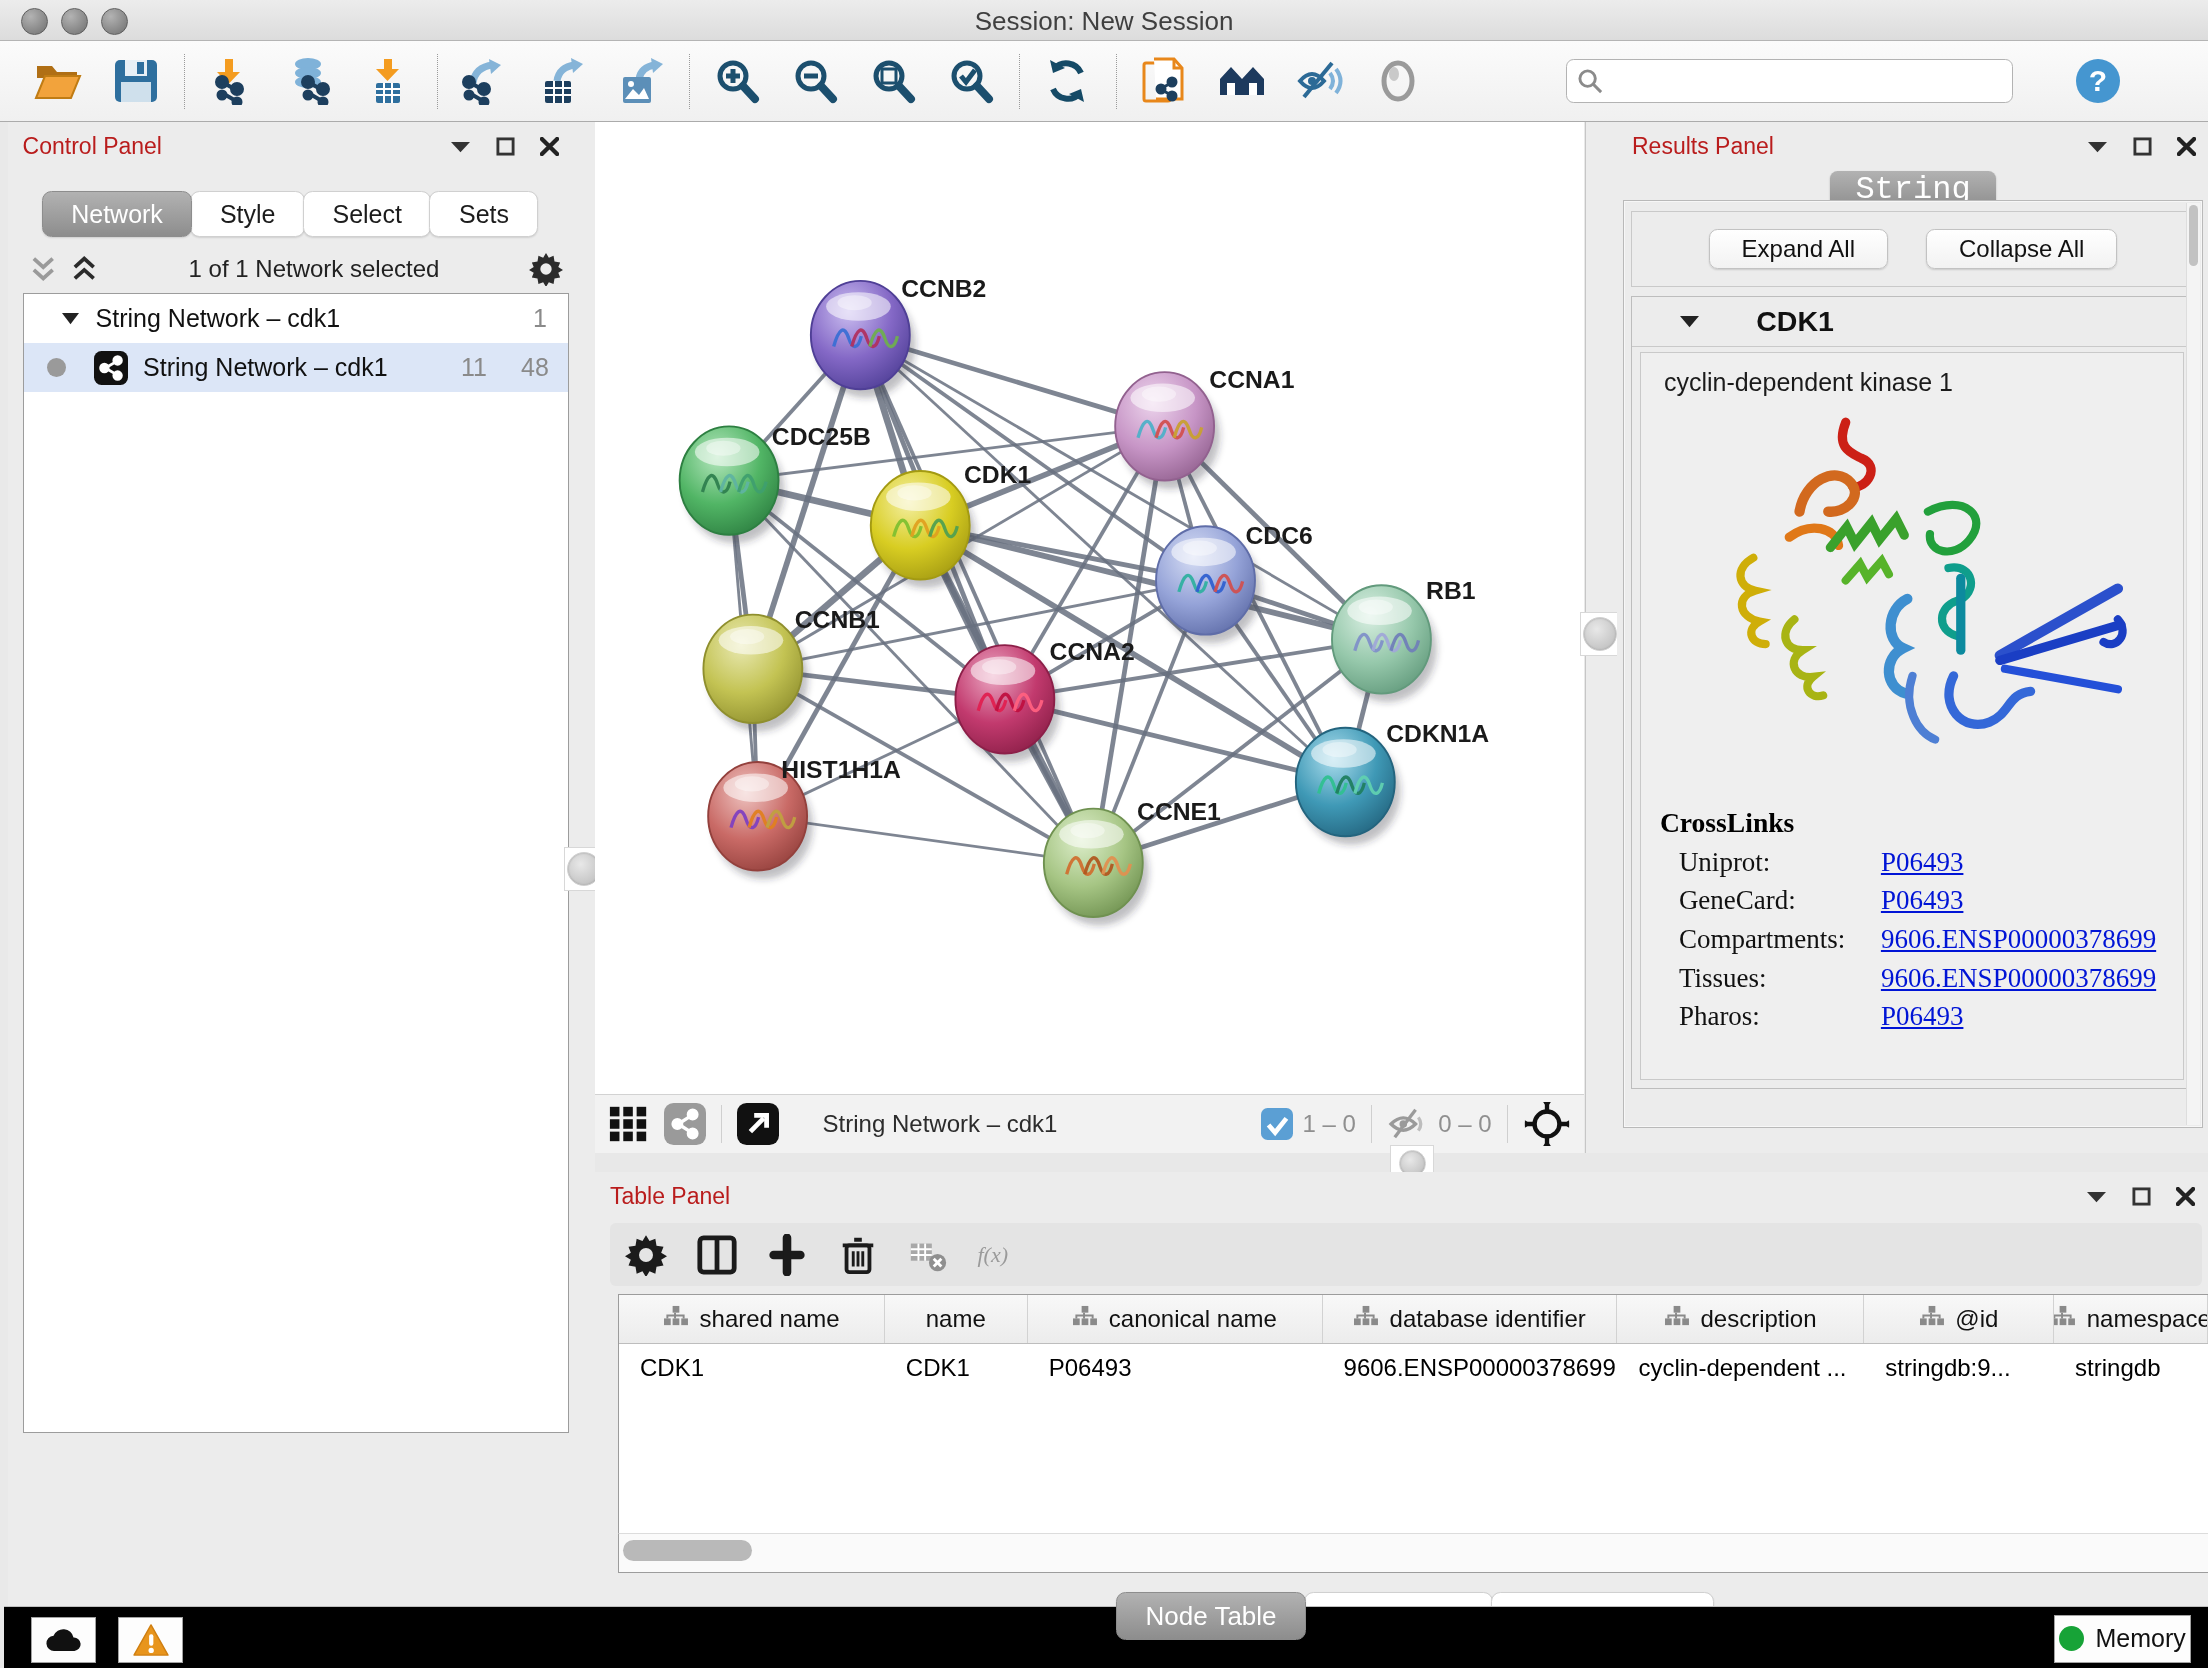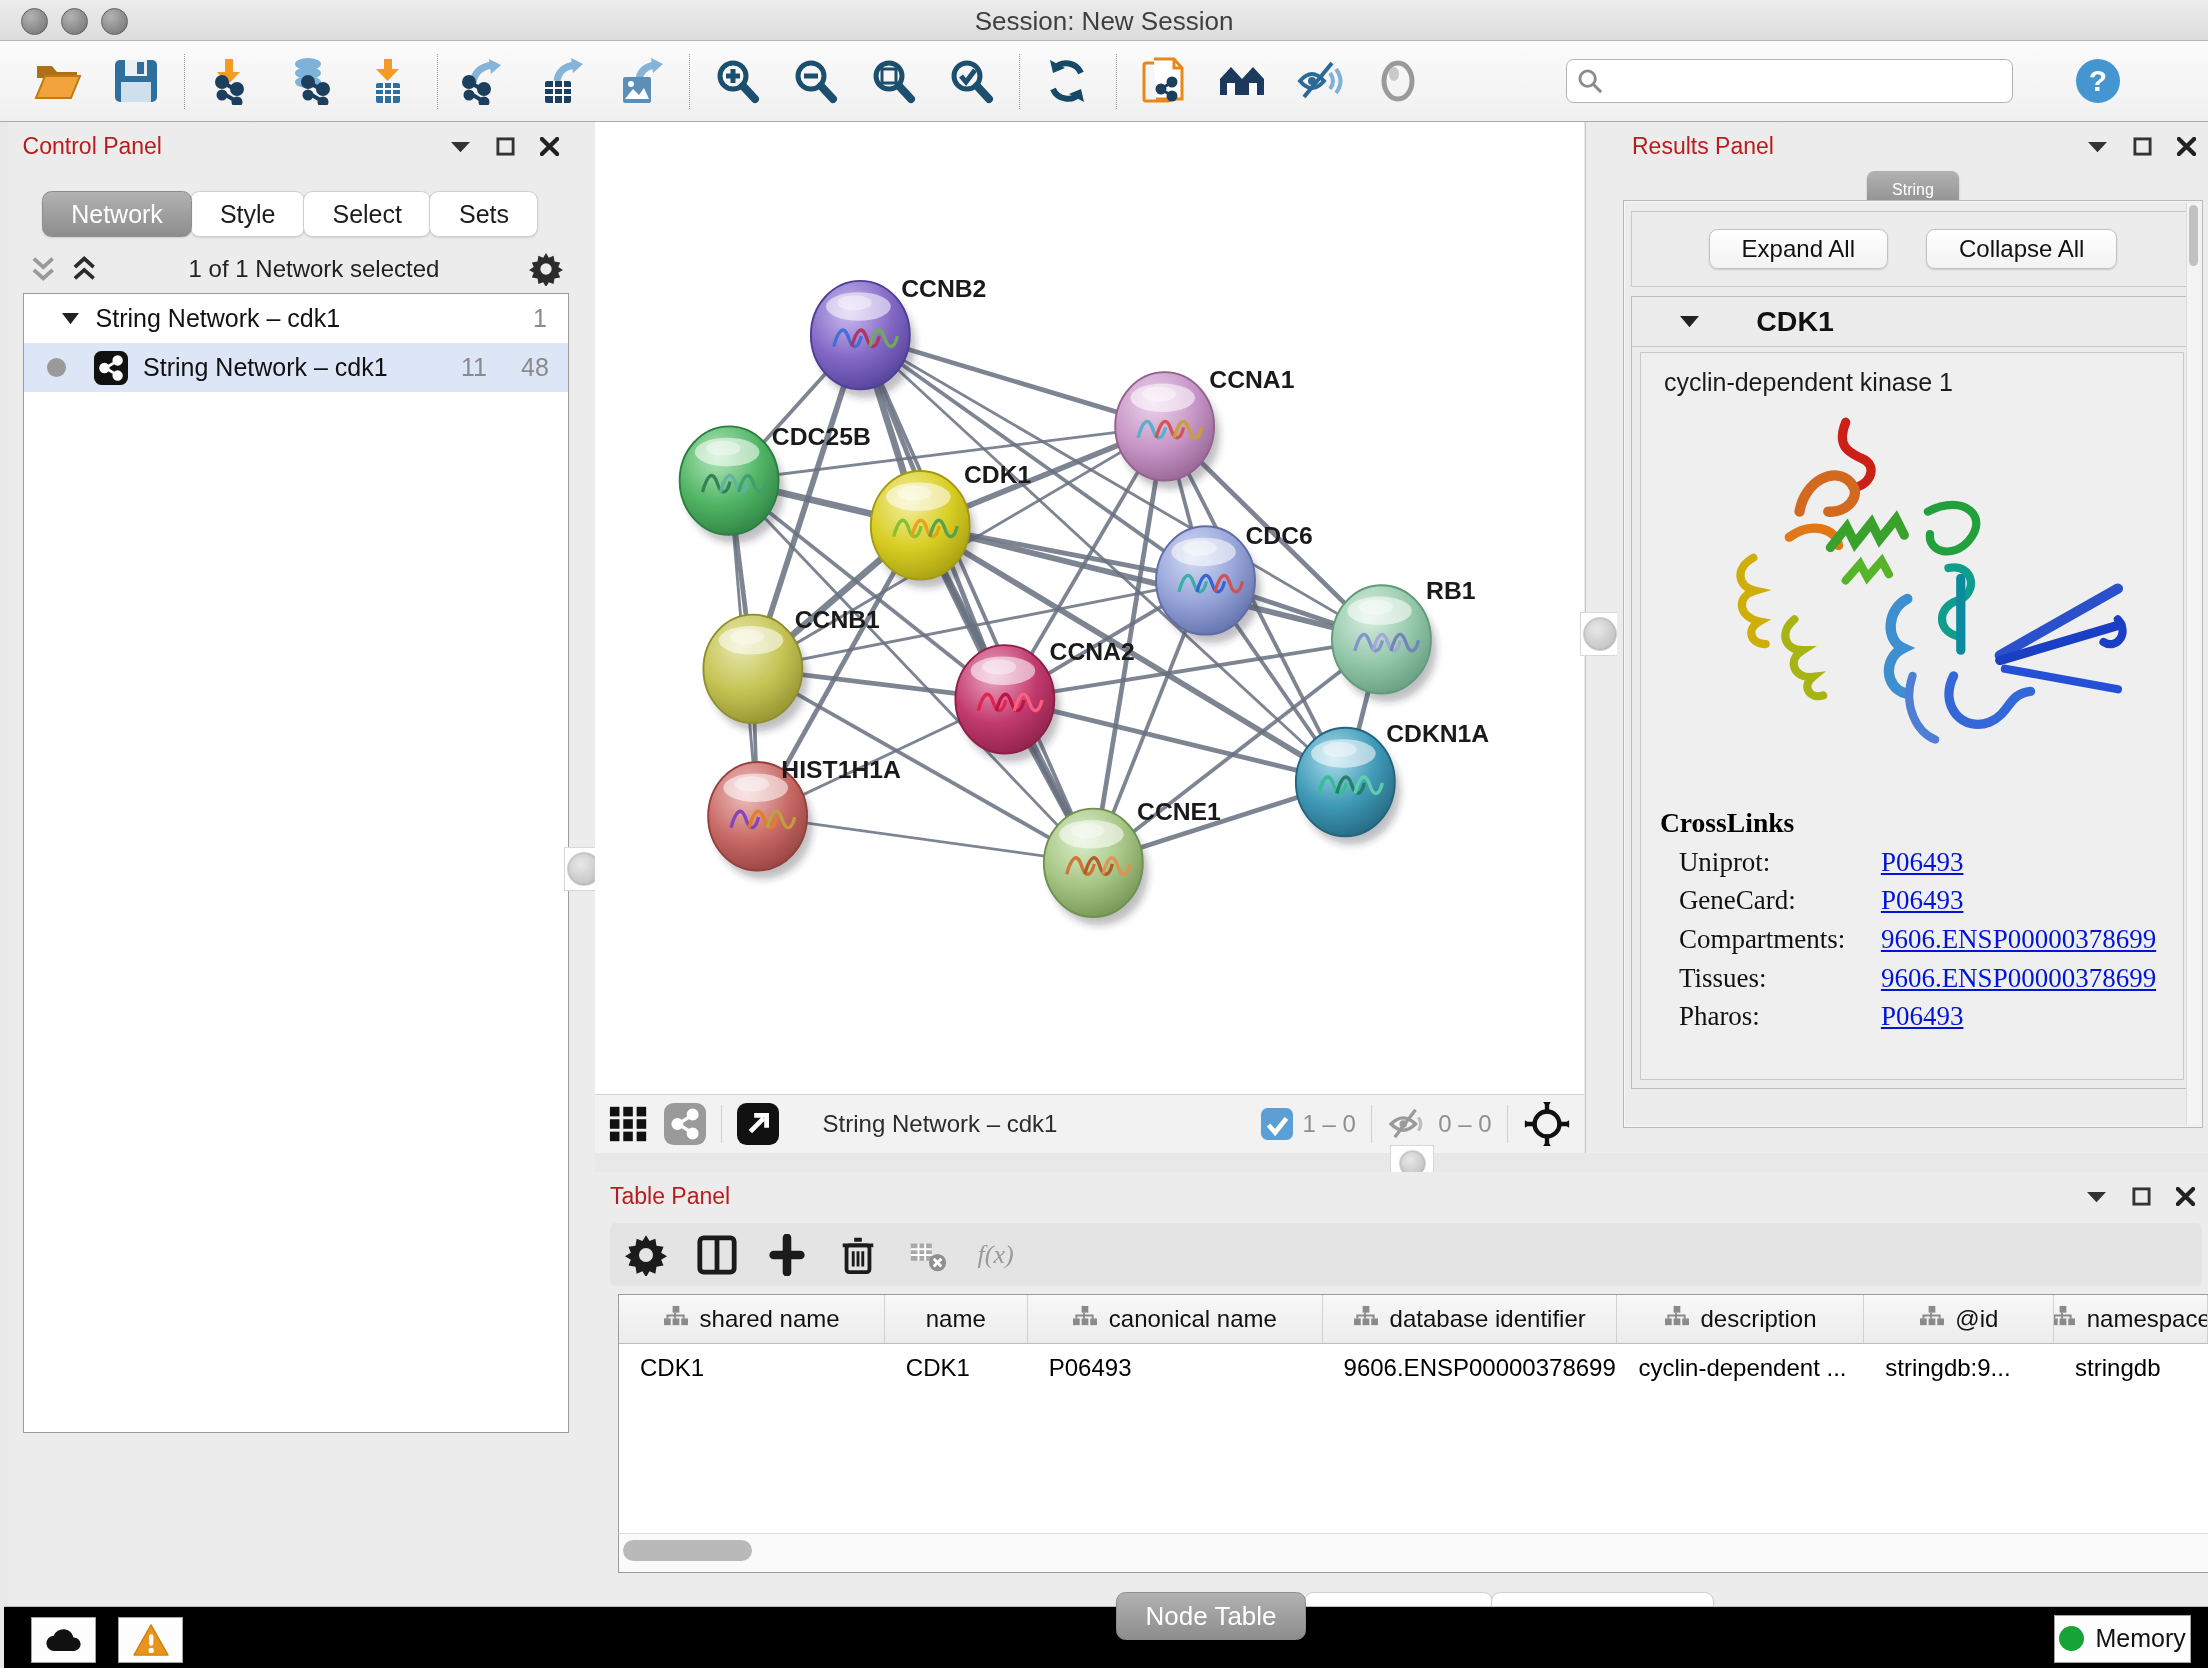--- a/index.html
+++ b/index.html
@@ -56,22 +56,22 @@
   
   #net-svg{position:absolute;left:0;top:0;}
   .net-footer{position:absolute;left:0;bottom:0;width:100%;height:59px;background:#f2f2f2;
     border-top:1px solid #d2d2d2;display:flex;align-items:center;box-sizing:border-box;padding:0 13.3px;}
   .nf-sep{width:0;height:38px;border-left:1px solid #cfcfcf;margin:0 15px;}
   .nf-name{font-size:24px;color:#2c2c2c;margin-left:44px;flex:1 1 auto;}
   .nf-cnt{font-size:24px;color:#8f8f8f;margin-left:9.5px;}
 
   
   .rp-tab{display:flex;justify-content:center;margin-top:5.7px;}
-  .rp-tab .tag{height:38px;line-height:38px;padding:0 25px;font-size:16px;color:#fff;
-    background:linear-gradient(#b2b2b2,#8d8d8d);border-radius:7.6px;box-shadow:0 1px 1.9px rgba(0,0,0,.25);}
+  .rp-tab .tag{height:38px;line-height:38px;padding:0 25px;font-size:32px;color:#fff;
+    background:linear-gradient(#b2b2b2,#8d8d8d);border-radius:7.6px;box-shadow:0 1px 1.9px rgba(0,0,0,.25);font-family:Liberation Mono, monospace;}
   .rp-outer{position:absolute;left:5.7px;right:5.7px;top:78px;bottom:44px;background:#ececec;
     border:1.9px solid #b9b9b9;box-shadow:inset 0 0 0 1px #f7f7f7;}
   .rp-btnbox{margin:9.5px 7.6px 0 7.6px;border:1.9px solid #c9c9c9;height:74px;display:flex;align-items:center;justify-content:center;gap:38px;}
   .rp-btn{height:40px;line-height:38px;padding:0 32px;font-size:24px;color:#111;background:linear-gradient(#ffffff,#f2f2f2);
     border:1px solid #c2c2c2;border-radius:8.6px;box-shadow:0 1px 1.9px rgba(0,0,0,.15);}
   .rp-section{margin:9.5px 7.6px 0 7.6px;border:1px solid #bdbdbd;height:791px;position:relative;background:#ececec;}
   .rp-gene-row{height:49px;display:flex;align-items:center;border-bottom:1px solid #c9c9c9;}
   .rp-gene{font-size:28.5px;font-weight:bold;color:#111;margin-left:57px;}
   .rp-inner{position:absolute;left:7.6px;right:9.5px;top:55px;bottom:7.6px;border:1px solid #c9c9c9;background:#efefef;overflow:hidden;}
   .rp-desc{font-size:25px;color:#1b1b1b;margin:15px 0 0 23px;}
@@ -79,21 +79,21 @@
   .xl-title{font-size:27.6px;font-weight:bold;color:#000;margin:13.3px 0 3.8px 19px;}
   .xl-row{display:flex;font-size:27px;margin:7.6px 0 0 38px;}
   .xl-lab{width:202px;color:#111;}
   .xl-val a{color:#0014d6;text-decoration:underline;}
   .rp-scroll{position:absolute;right:1.9px;top:1.9px;width:13.3px;bottom:1.9px;background:#f4f4f4;border-left:1px solid #ddd;}
   .rp-scroll .thumb{position:absolute;top:1.9px;left:1.9px;width:8.6px;height:61px;border-radius:4.8px;background:#c2c2c2;}
 
   
   .tp-toolbar{display:flex;align-items:center;height:63px;margin:7.6px 5.7px 0 15px;background:#e4e4e4;border-radius:5.7px;padding-left:15px;}
   .tp-toolbar .tico{margin-right:28.5px;}
-  .fx{font-family:"Liberation Serif","DejaVu Serif",serif;font-style:italic;font-size:26px;color:#9a9a9a;}
+  .fx{font-family:"Liberation Serif","DejaVu Serif",serif;font-style:italic;font-size:22px;color:#9a9a9a;}
   .tbl{position:absolute;left:23px;right:0;top:122px;height:240px;background:#fff;border:1.9px solid #9c9c9c;border-right:none;overflow:hidden;}
   .tbl-head{display:flex;height:48px;background:linear-gradient(#f8f8f8,#ececec);border-bottom:1.9px solid #bdbdbd;}
   .tbl-hcell{display:flex;align-items:center;justify-content:center;font-size:24px;color:#111;
     border-right:1px solid #d2d2d2;box-sizing:border-box;overflow:hidden;white-space:nowrap;gap:11.4px;}
   .tbl-row{display:flex;height:48px;}
   .tbl-cell{font-size:24px;color:#000;padding-left:21px;display:flex;align-items:center;box-sizing:border-box;overflow:hidden;white-space:nowrap;}
   .tbl-scroll{position:absolute;left:23px;right:0;top:361px;height:38px;background:#fafafa;border:1.9px solid #9c9c9c;border-top:1px solid #dcdcdc;border-right:none;}
   .tbl-scroll .thumb{position:absolute;left:3.8px;top:5.7px;width:129px;height:21px;border-radius:10.5px;background:#b9b9b9;}
   .tp-tabs{position:absolute;left:522px;top:420px;display:flex;}
 

